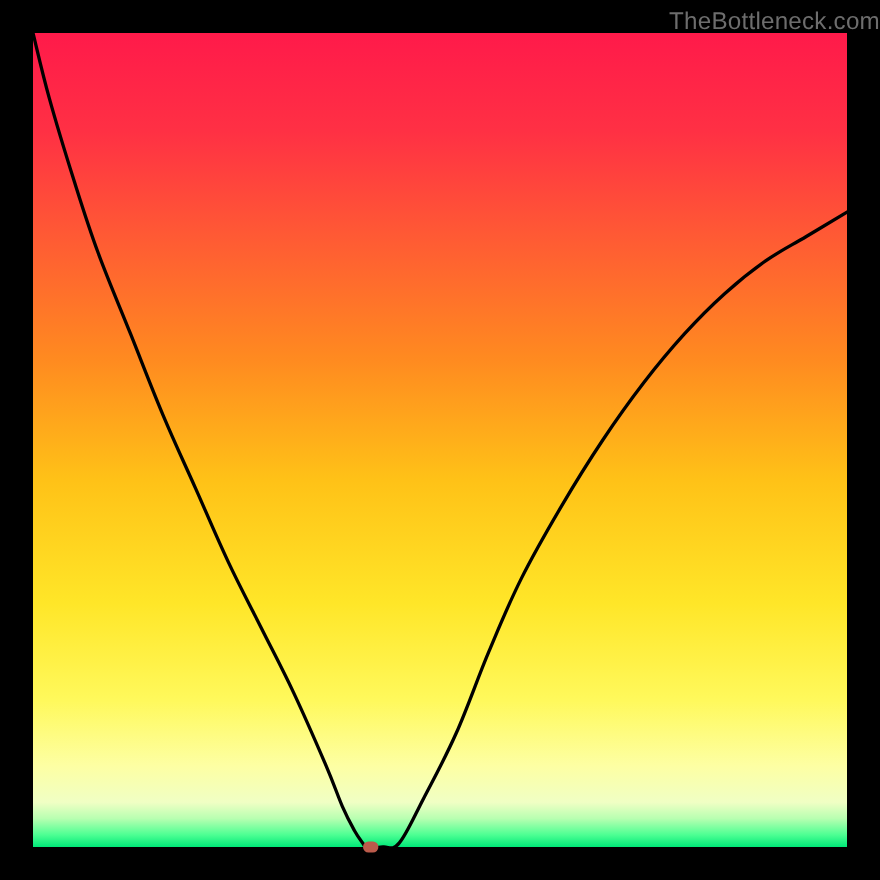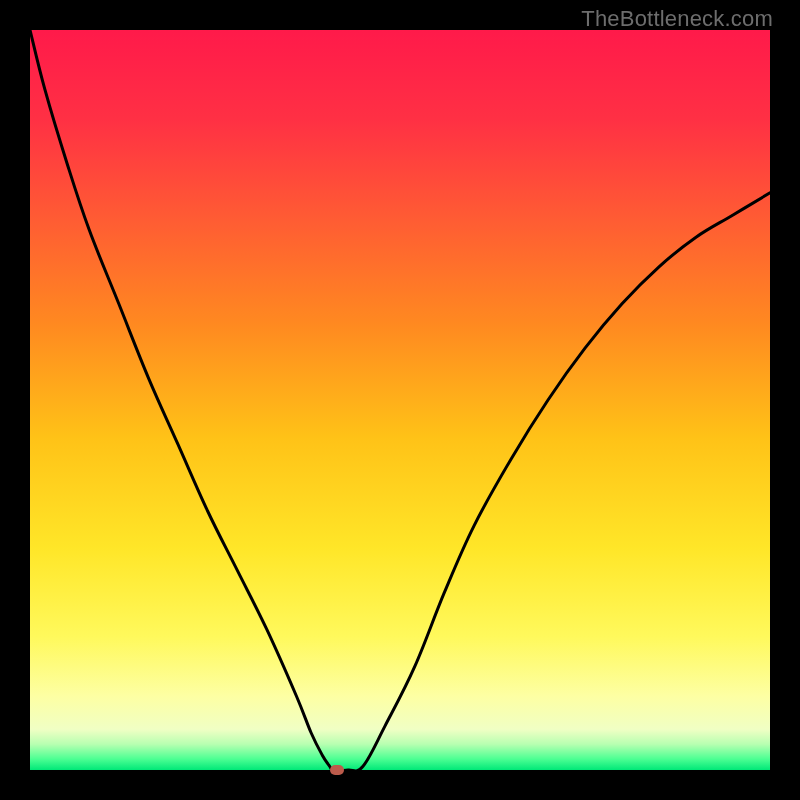--- a/index.html
+++ b/index.html
@@ -6,21 +6,21 @@
     margin: 0;
     padding: 0;
     width: 800px;
     height: 800px;
     background: #000000;
     overflow: hidden;
   }
   .watermark {
     position: absolute;
     top: 6px;
-    right: 27px;
+    right: 0;
     color: #6d6d6d;
     font-family: Arial, Helvetica, sans-serif;
     font-size: 22px;
     font-weight: 500;
     letter-spacing: 0.2px;
     z-index: 5;
   }
   .frame {
     position: absolute;
     left: 30px;

